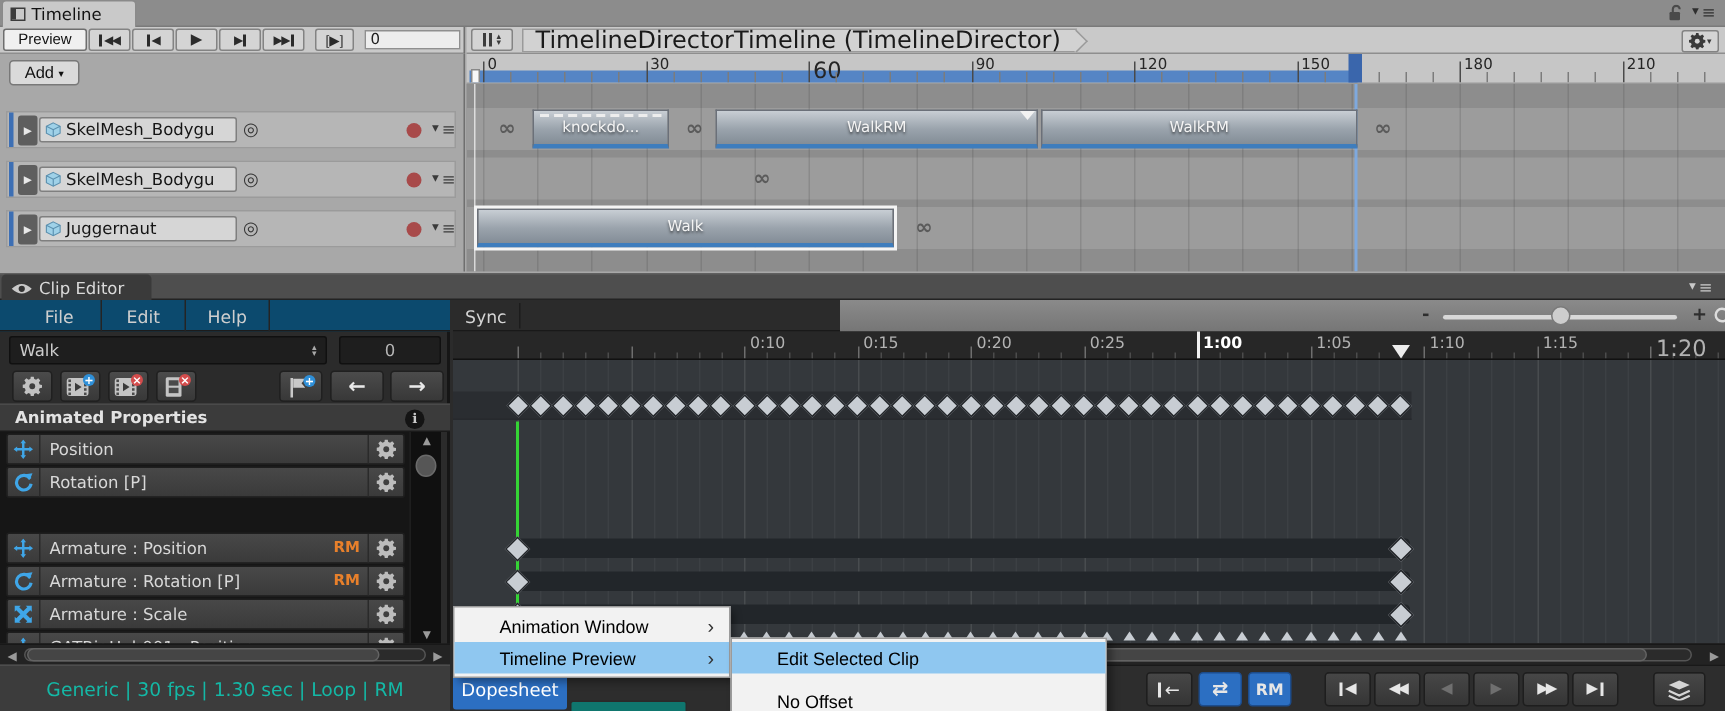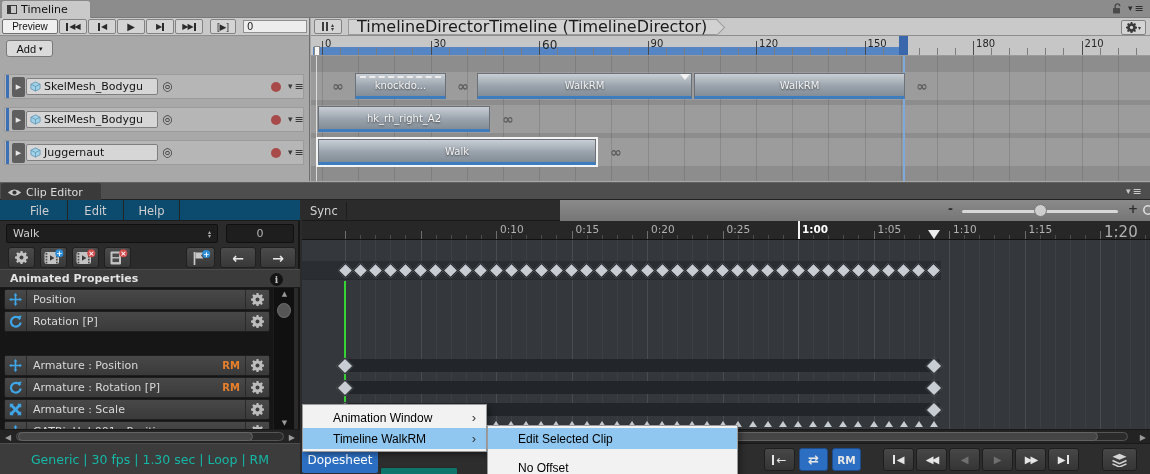--- a/index.html
+++ b/index.html
@@ -255,21 +255,21 @@
           <div style="position: absolute; left: 83.34px; bottom: 0px; width: 1px; height: 7px; background: rgb(124, 124, 124);"></div>
           <div style="position: absolute; left: 101.425px; bottom: 0px; width: 1px; height: 7px; background: rgb(124, 124, 124);"></div>
           <div style="position: absolute; left: 119.51px; bottom: 0px; width: 1px; height: 14px; background: rgb(74, 74, 74);"></div>
           <div style="position: absolute; left: 122.51px; top: 2px; font-size: 10px; color: rgb(38, 38, 38);">30</div>
           <div style="position: absolute; left: 137.595px; bottom: 0px; width: 1px; height: 7px; background: rgb(124, 124, 124);"></div>
           <div style="position: absolute; left: 155.68px; bottom: 0px; width: 1px; height: 7px; background: rgb(124, 124, 124);"></div>
           <div style="position: absolute; left: 173.765px; bottom: 0px; width: 1px; height: 7px; background: rgb(124, 124, 124);"></div>
           <div style="position: absolute; left: 191.85px; bottom: 0px; width: 1px; height: 7px; background: rgb(124, 124, 124);"></div>
           <div style="position: absolute; left: 209.935px; bottom: 0px; width: 1px; height: 7px; background: rgb(124, 124, 124);"></div>
           <div style="position: absolute; left: 228.02px; bottom: 0px; width: 1px; height: 14px; background: rgb(74, 74, 74);"></div>
-          <div style="position: absolute; left: 231.02px; top: 2px; font-size: 12px; color: rgb(38, 38, 38);">60</div>
+          <div style="position: absolute; left: 231.02px; top: 2px; font-size: 15px; color: rgb(38, 38, 38);">60</div>
           <div style="position: absolute; left: 246.105px; bottom: 0px; width: 1px; height: 7px; background: rgb(124, 124, 124);"></div>
           <div style="position: absolute; left: 264.19px; bottom: 0px; width: 1px; height: 7px; background: rgb(124, 124, 124);"></div>
           <div style="position: absolute; left: 282.275px; bottom: 0px; width: 1px; height: 7px; background: rgb(124, 124, 124);"></div>
           <div style="position: absolute; left: 300.36px; bottom: 0px; width: 1px; height: 7px; background: rgb(124, 124, 124);"></div>
           <div style="position: absolute; left: 318.445px; bottom: 0px; width: 1px; height: 7px; background: rgb(124, 124, 124);"></div>
           <div style="position: absolute; left: 336.53px; bottom: 0px; width: 1px; height: 14px; background: rgb(74, 74, 74);"></div>
           <div style="position: absolute; left: 339.53px; top: 2px; font-size: 10px; color: rgb(38, 38, 38);">90</div>
           <div style="position: absolute; left: 354.615px; bottom: 0px; width: 1px; height: 7px; background: rgb(124, 124, 124);"></div>
           <div style="position: absolute; left: 372.7px; bottom: 0px; width: 1px; height: 7px; background: rgb(124, 124, 124);"></div>
           <div style="position: absolute; left: 390.785px; bottom: 0px; width: 1px; height: 7px; background: rgb(124, 124, 124);"></div>
@@ -332,21 +332,20 @@
           <div style="position: absolute; left: 770.57px; top: 0px; width: 1px; height: 125px; background: rgba(40, 40, 40, 0.15);"></div>
           <div style="position: absolute; left: 806.74px; top: 0px; width: 1px; height: 125px; background: rgba(40, 40, 40, 0.15);"></div>
           <div style="position: absolute; left: 5px; top: 0px; width: 1px; height: 125px; background: rgba(250, 250, 250, 0.7);"></div>
           <div style="position: absolute; left: 592px; top: 0px; width: 2px; height: 125px; background: rgb(127, 169, 222);"></div>
           <div class="clip dashed" style="position: absolute; left: 44px; top: 17px; width: 91px;">knockdo...</div>
           <div class="clip notch" style="position: absolute; left: 166px; top: 17px; width: 215px;">WalkRM</div>
           <div class="clip" style="position: absolute; left: 383px; top: 17px; width: 211px;">WalkRM</div>
           <div class="loopmark" style="position: absolute; left: 27px; top: 23px;">∞</div>
           <div class="loopmark" style="position: absolute; left: 152px; top: 23px;">∞</div>
           <div class="loopmark" style="position: absolute; left: 611px; top: 23px;">∞</div>
-          <div class="clip" style="position: absolute; left: 7px; top: 50px; width: 172px;">hk_rh_right_A2</div>
           <div class="loopmark" style="position: absolute; left: 197px; top: 56px;">∞</div>
           <div class="clip selected" style="position: absolute; left: 7px; top: 83px; width: 278px;">Walk</div>
           <div class="loopmark" style="position: absolute; left: 305px; top: 89px;">∞</div>
         </div>
     </div>
   </div>
 
   <div id="ce">
     <div id="ce-tabstrip">
       <div id="ce-tab">
@@ -823,21 +822,21 @@
             </svg>
           </div></div>
     </div>
 
     <div id="menu1" class="menu" style="left:302px;top:222px;width:185px;">
         <div class="mitem">
           <span>Animation Window</span>
           <span class="sub">›</span>
         </div>
         <div class="mitem hl">
-          <span>Timeline WalkRM</span>
+          <span>Timeline Preview</span>
           <span class="sub">›</span>
         </div>
       </div>
     <div id="menu2" class="menu" style="left:487px;top:243px;width:251px;">
         <div class="mitem hl">Edit Selected Clip</div>
         <div class="mitem" style="margin-top: 8px;">No Offset</div>
       </div>
   </div>
 </div>
 

